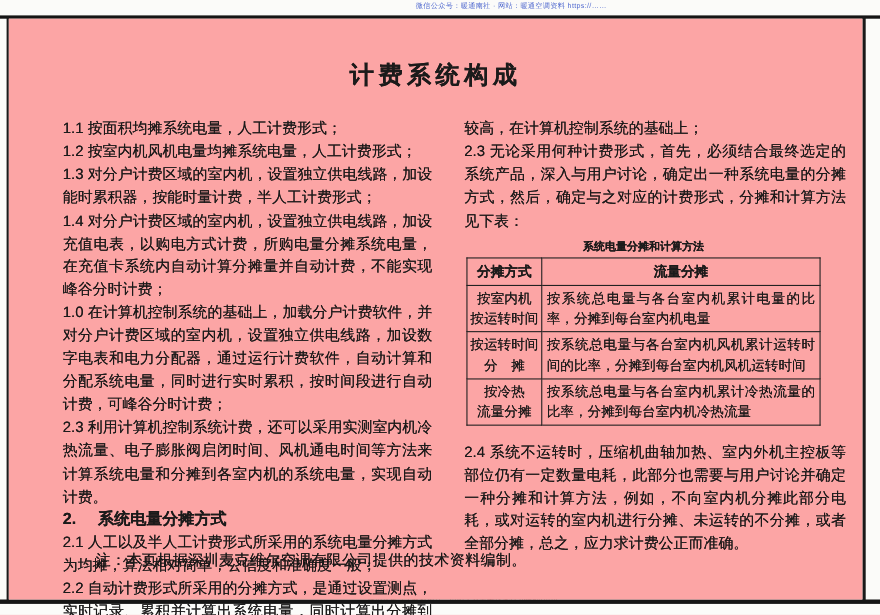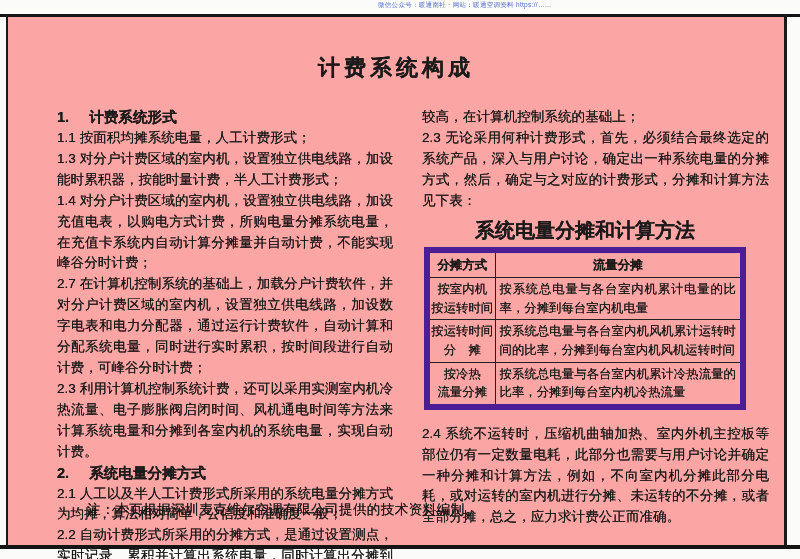--- a/index.html
+++ b/index.html
@@ -38,32 +38,32 @@
     text-shadow:0 0 .45px rgba(0,0,0,.8);
     word-break:break-all;
   }
   .sec-heading{
     font-size:14.6px;font-weight:bold;line-height:21px;margin:0;
     text-shadow:0 0 .5px rgba(0,0,0,.85);
   }
   .sec-heading .num{margin-right:20px;}
   
   .tbl-caption{
-    width:322px;text-align:center;font-size:20px;font-weight:bold;
+    width:322px;text-align:center;font-size:10px;font-weight:bold;
     margin:5px 0 3px 2px;text-shadow:0 0 .5px rgba(0,0,0,.85);
   }
   table.alloc{
     border-collapse:collapse;margin-left:2px;width:322px;
     font-size:12.4px;table-layout:fixed;
   }
   table.alloc th,table.alloc td{
     border:1.5px solid #222;padding:2px 4px;line-height:18.6px;
     text-shadow:0 0 .4px rgba(0,0,0,.8);
   }
-  table.alloc{border:6px solid #4c1d95;}
+  table.alloc{border:1px solid #4c1d95;}
   table.alloc th{font-weight:bold;text-align:center;padding:3px 2px;}
   table.alloc col.c1{width:68px;}
   table.alloc td.c1{text-align:center;white-space:pre-line;padding:2px 1px;}
   table.alloc td.c2{text-align:justify;word-break:break-all;}
   .after-table{margin-top:14px;}
   
   .note{
     position:absolute;left:79px;top:484px;
     font-size:13.6px;letter-spacing:.4px;
     text-shadow:0 0 .5px rgba(0,0,0,.85);
@@ -80,27 +80,25 @@
 <div class="vborder left"></div>
 <div class="vborder right"></div>
 
 <div class="frame">
 
   <div class="doc-title">计费系统构成</div>
 
   <div class="cols">
 
     <div class="col-left">
-      <div class="sec-heading">
-        <span class="num">1.</span><span>计费系统形式</span>
-      </div>
       <p class="para">1.1 按面积均摊系统电量，人工计费形式；</p>
+      <p class="para">1.2 按室内机风机电量均摊系统电量，人工计费形式；</p>
       <p class="para">1.3 对分户计费区域的室内机，设置独立供电线路，加设能时累积器，按能时量计费，半人工计费形式；</p>
       <p class="para">1.4 对分户计费区域的室内机，设置独立供电线路，加设充值电表，以购电方式计费，所购电量分摊系统电量，在充值卡系统内自动计算分摊量并自动计费，不能实现峰谷分时计费；</p>
-      <p class="para">2.7 在计算机控制系统的基础上，加载分户计费软件，并对分户计费区域的室内机，设置独立供电线路，加设数字电表和电力分配器，通过运行计费软件，自动计算和分配系统电量，同时进行实时累积，按时间段进行自动计费，可峰谷分时计费；</p>
+      <p class="para">1.0 在计算机控制系统的基础上，加载分户计费软件，并对分户计费区域的室内机，设置独立供电线路，加设数字电表和电力分配器，通过运行计费软件，自动计算和分配系统电量，同时进行实时累积，按时间段进行自动计费，可峰谷分时计费；</p>
       <p class="para">2.3 利用计算机控制系统计费，还可以采用实测室内机冷热流量、电子膨胀阀启闭时间、风机通电时间等方法来计算系统电量和分摊到各室内机的系统电量，实现自动计费。</p>
       <div class="sec-heading">
         <span class="num">2.</span><span>系统电量分摊方式</span>
       </div>
       <p class="para">2.1 人工以及半人工计费形式所采用的系统电量分摊方式为均摊，算法相对简单，公信度和准确度一般；</p>
       <p class="para">2.2 自动计费形式所采用的分摊方式，是通过设置测点，实时记录、累积并计算出系统电量，同时计算出分摊到分户计费区域室内机的电量，实现实时测量实时计费，公信度和准确度比</p>
     </div>
 
     <div class="col-right">
       <p class="para">较高，在计算机控制系统的基础上；</p>

